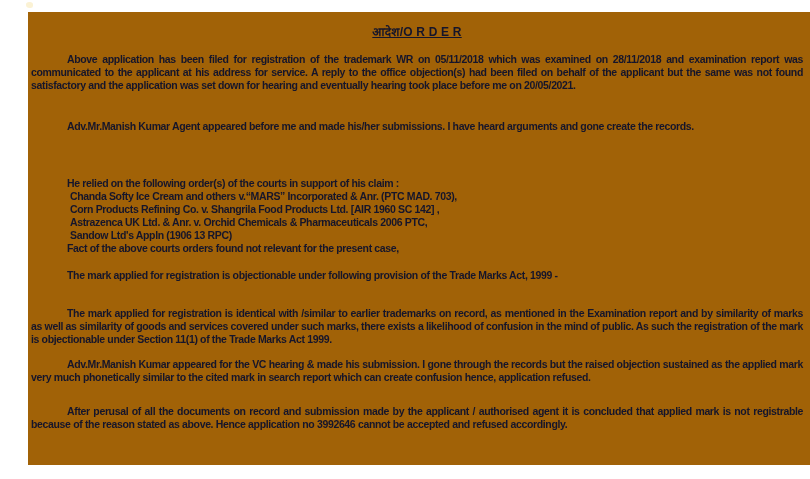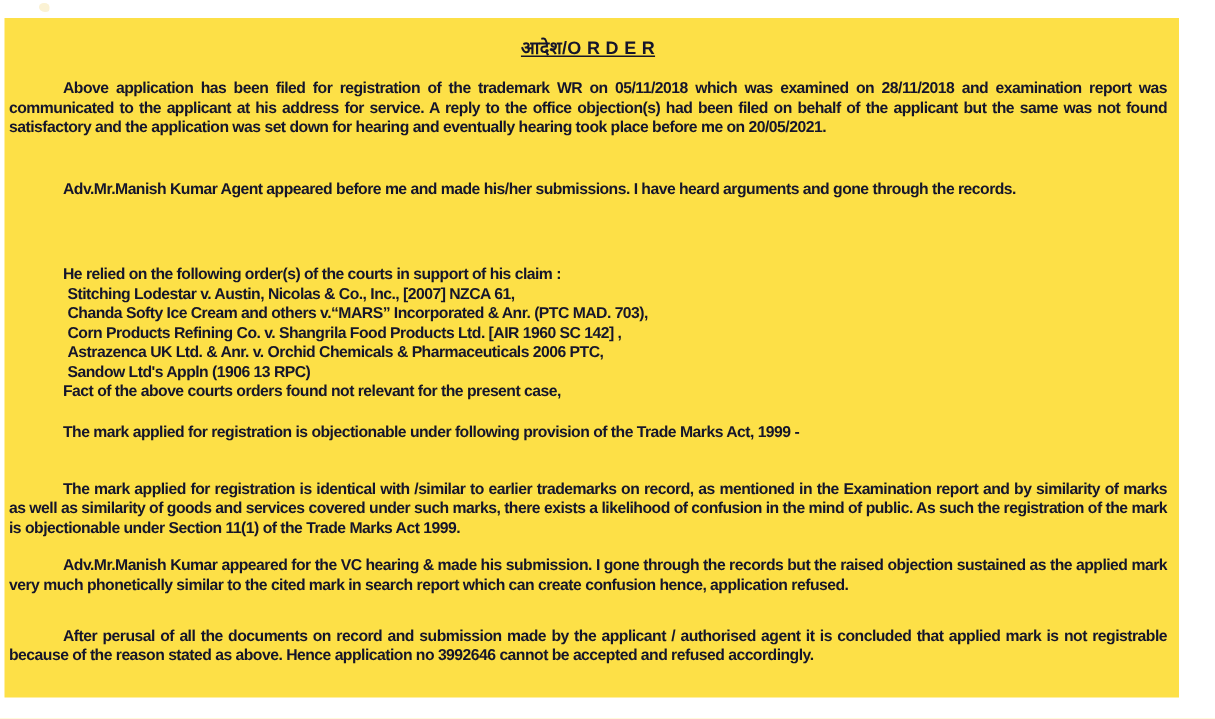--- a/index.html
+++ b/index.html
@@ -16,23 +16,23 @@
   }
   .speck {
     position: absolute;
     left: 26px; top: 2px;
     width: 7px; height: 6px;
     background: #fbf2d4;
     border-radius: 50% 50% 40% 60%;
   }
   .page {
     position: absolute;
-    left: 3px; top: 12px;
+    left: 28px; top: 12px;
     width: 783px; height: 453px;
-    background: #fde047;
+    background: #a16207;
     color: #15152b;
     font-weight: 700;
     font-size: 10.5px;
     line-height: 13px;
     letter-spacing: -0.35px;
     padding: 0 8px 0 3px;
   }
   .doc-title {
     text-align: center;
     font-size: 12px;
@@ -63,25 +63,24 @@
   <div class="speck"></div>
 
   <div class="page">
 
     <div class="doc-title">
       <span>आदेश/O R D E R</span>
     </div>
 
     <div class="para p-filed">Above application has been filed for registration of the trademark WR on 05/11/2018 which was examined on 28/11/2018 and examination report was communicated to the applicant at his address for service. A reply to the office objection(s) had been filed on behalf of the applicant but the same was not found satisfactory and the application was set down for hearing and eventually hearing took place before me on 20/05/2021.</div>
 
-    <div class="para p-agent">Adv.Mr.Manish Kumar Agent appeared before me and made his/her submissions. I have heard arguments and gone through the records.</div>
+    <div class="para p-agent">Adv.Mr.Manish Kumar Agent appeared before me and made his/her submissions. I have heard arguments and gone create the records.</div>
 
     <div class="cases-block">
       <div class="case-intro">He relied on the following order(s) of the courts in support of his claim :</div>
-      <div class="case-line">Stitching Lodestar v. Austin, Nicolas &amp; Co., Inc., [2007] NZCA 61,</div>
       <div class="case-line">Chanda Softy Ice Cream and others v.“MARS” Incorporated &amp; Anr. (PTC MAD. 703),</div>
       <div class="case-line">Corn Products Refining Co. v. Shangrila Food Products Ltd. [AIR 1960 SC 142] ,</div>
       <div class="case-line">Astrazenca UK Ltd. &amp; Anr. v. Orchid Chemicals &amp; Pharmaceuticals 2006 PTC,</div>
       <div class="case-line">Sandow Ltd's Appln (1906 13 RPC)</div>
     </div>
 
 
     <div class="para p-fact">Fact of the above courts orders found not relevant for the present case,</div>
 
     <div class="para p-objection">The mark applied for registration is objectionable under following provision of the Trade Marks Act, 1999 -</div>

